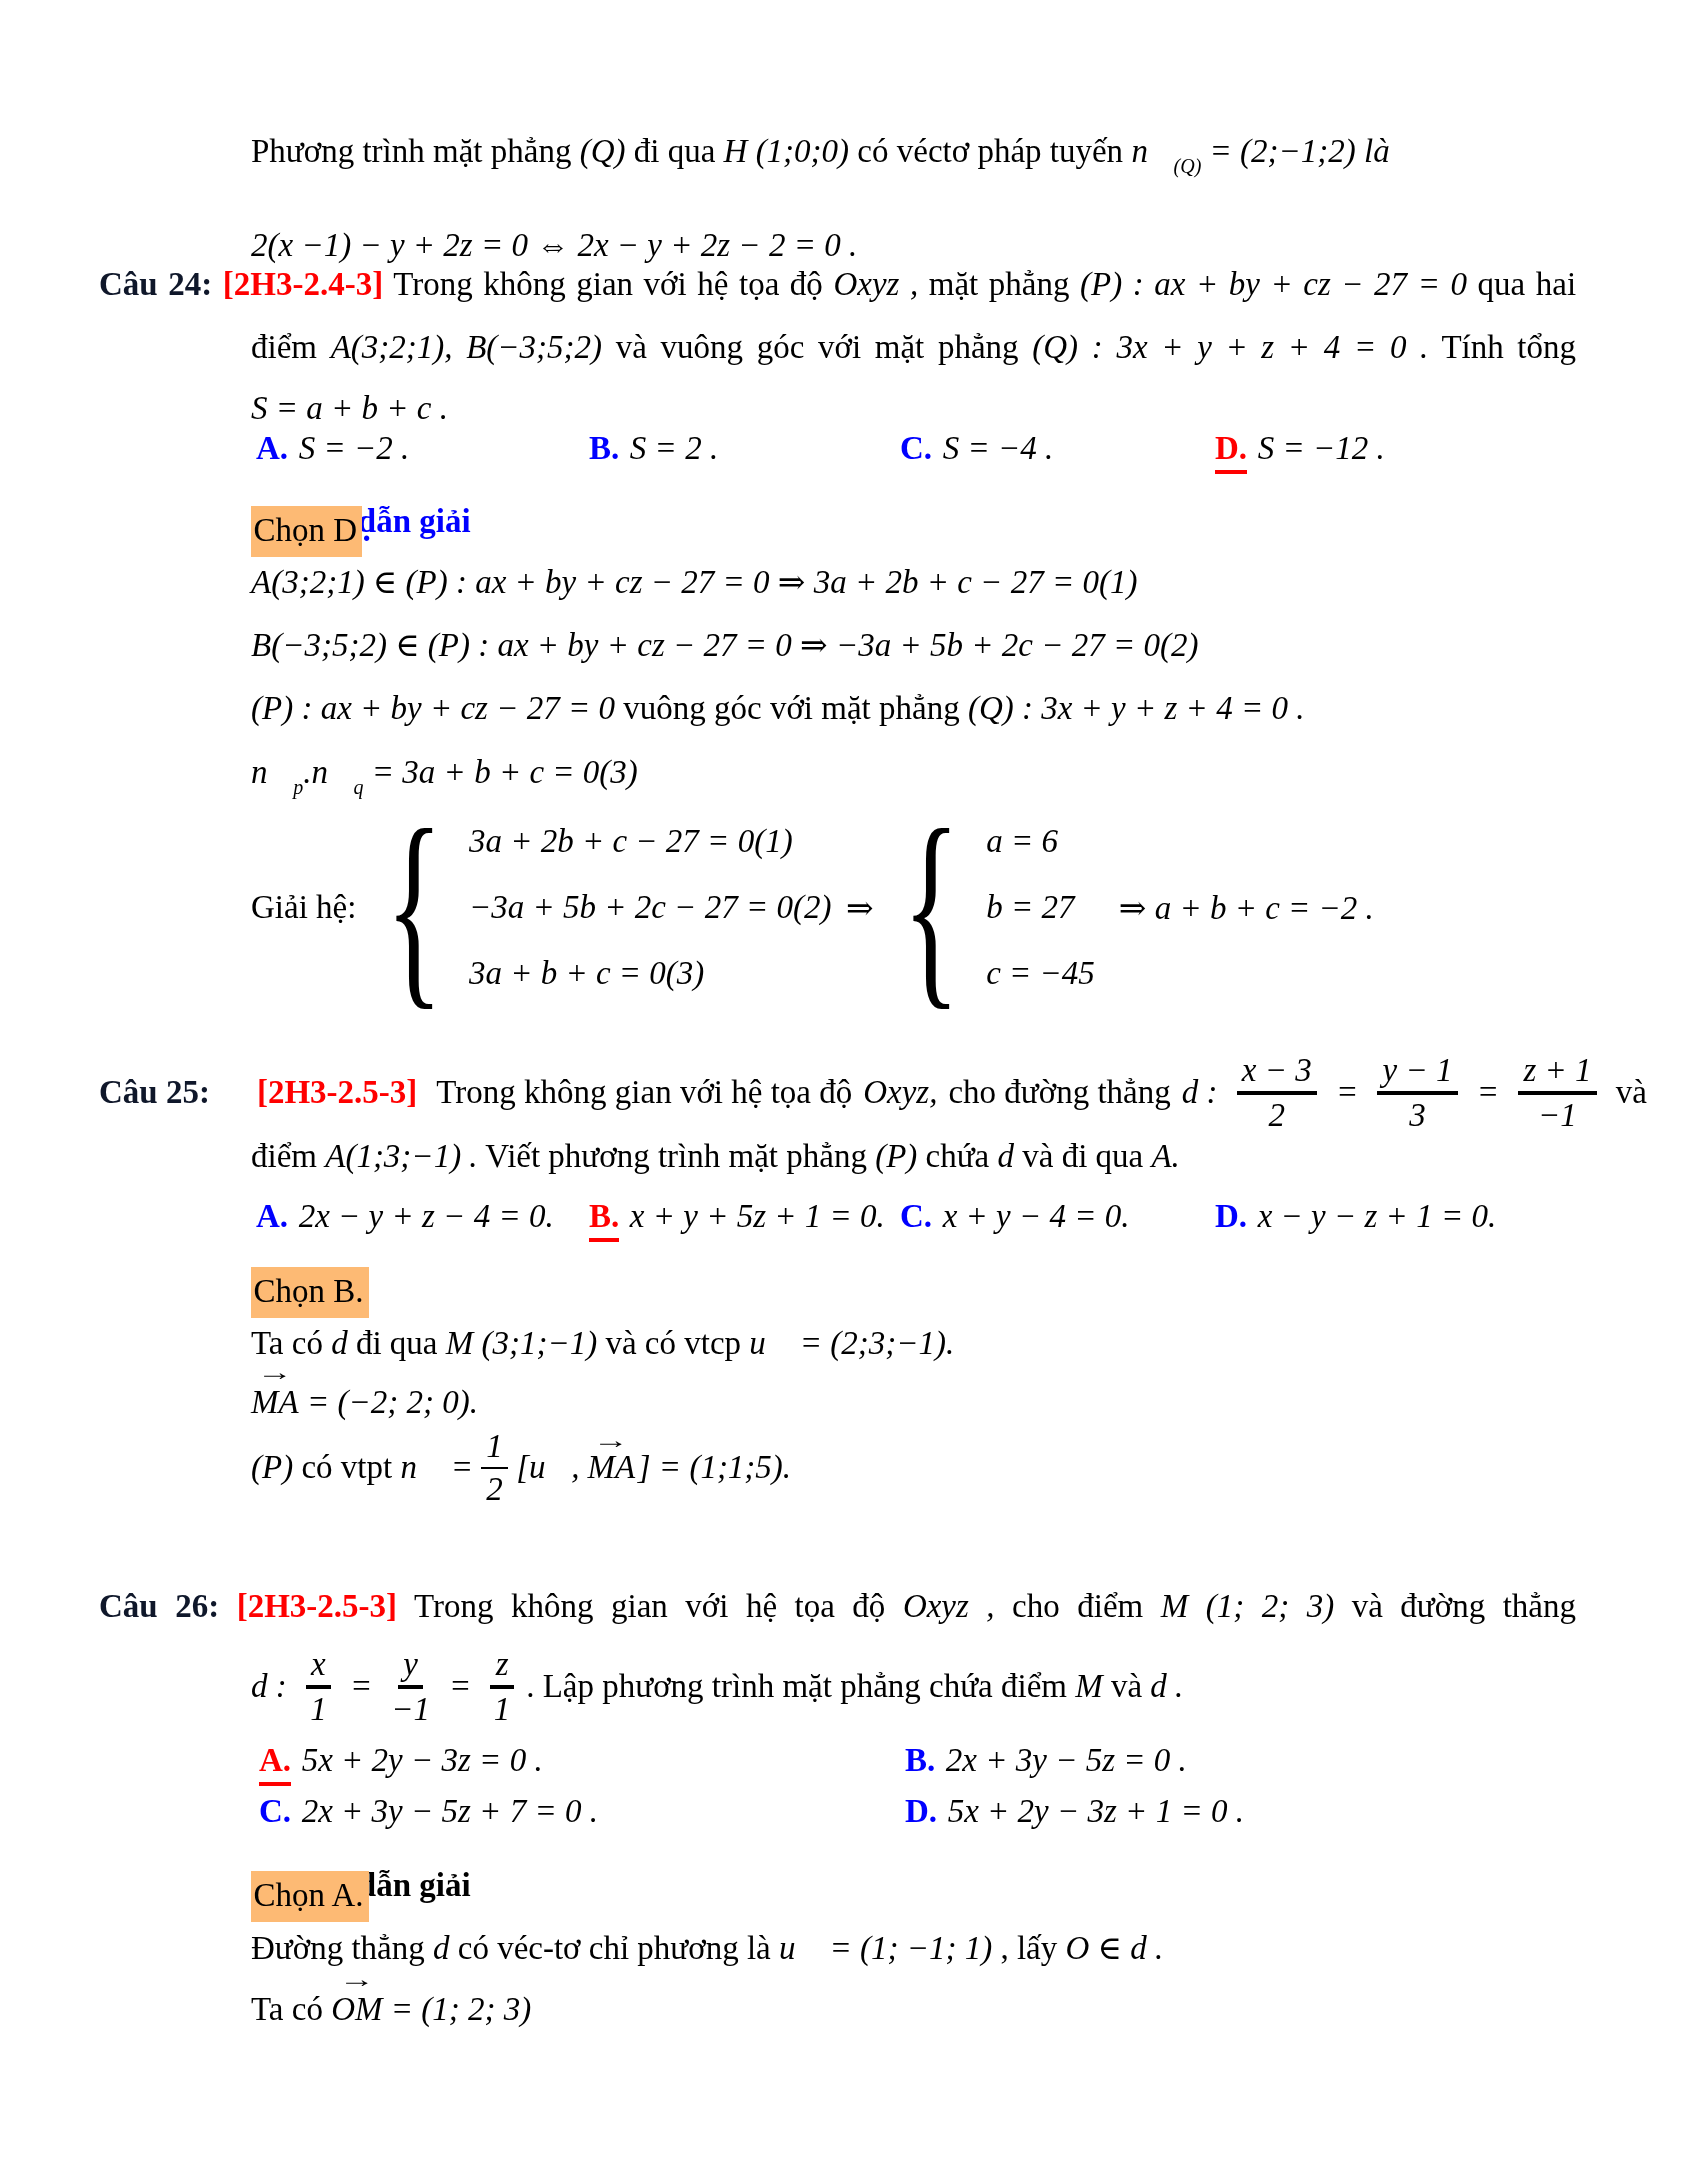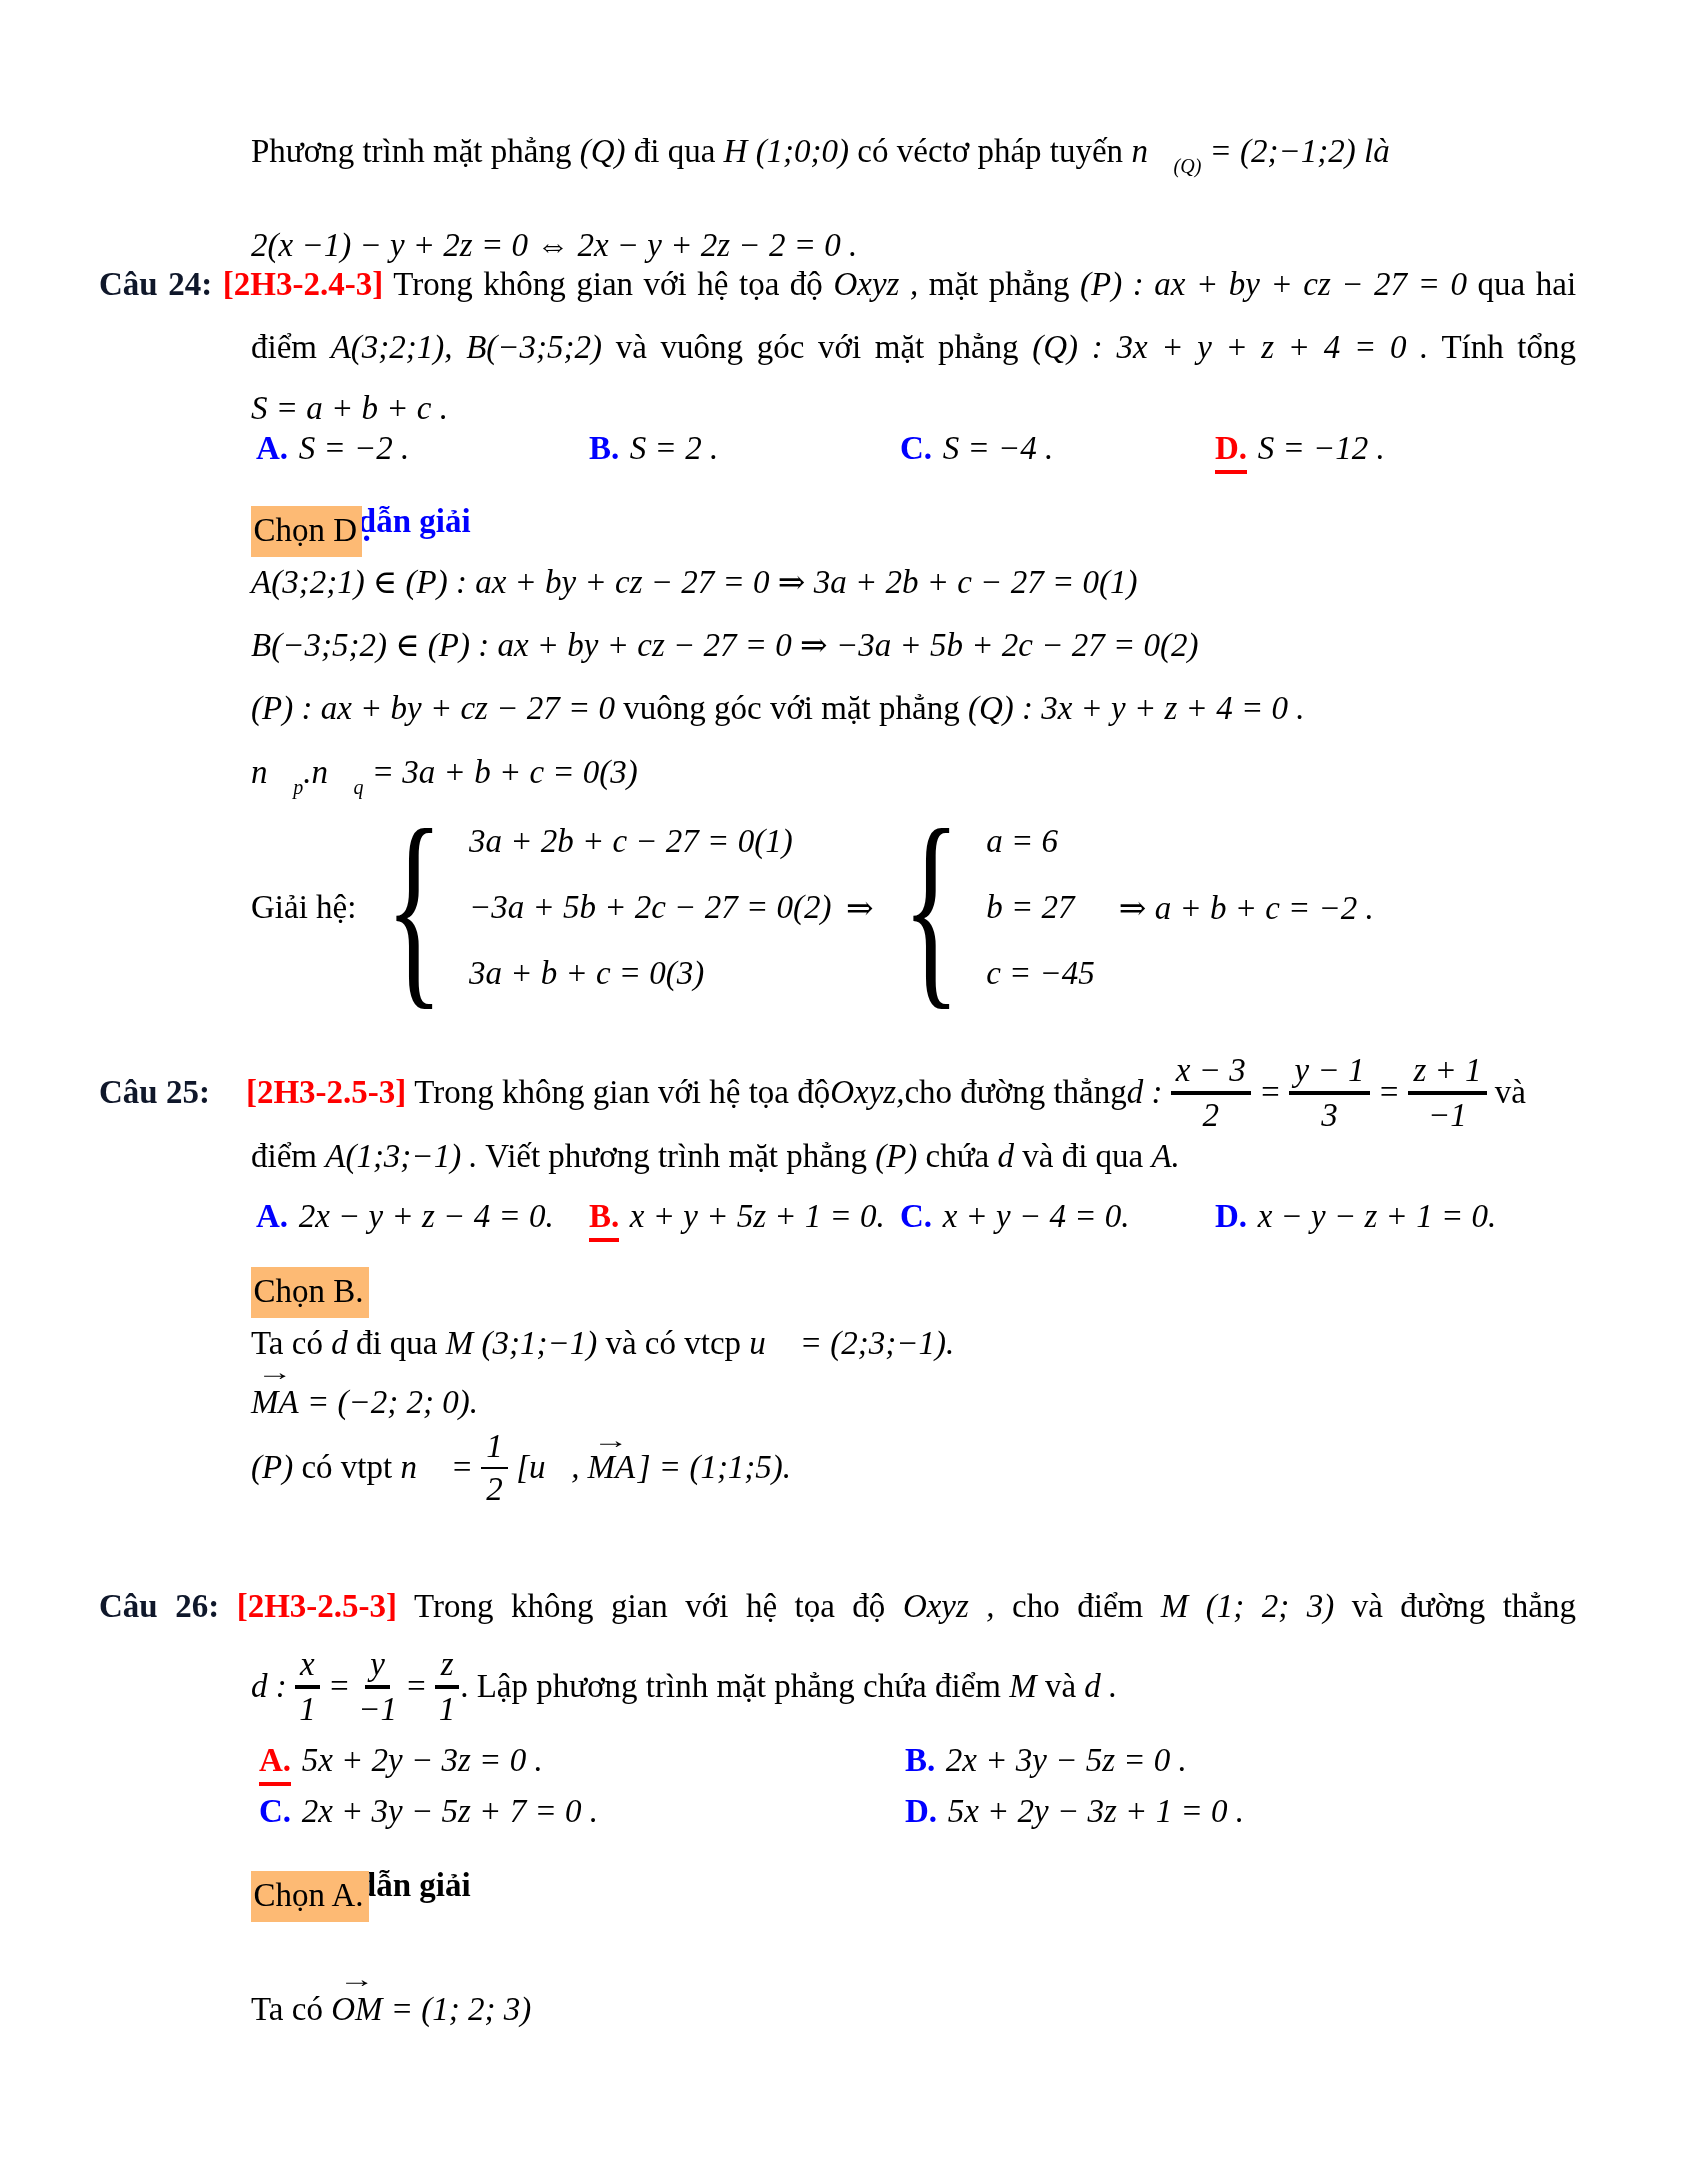--- a/index.html
+++ b/index.html
@@ -15,21 +15,21 @@
   .blue{color:#0000ff;}
   .bold{font-weight:bold;}
   .heading{font-weight:bold;}
   .green-hl{background:#fdba74;font-weight:normal;padding:2.6px 5.3px 6.6px 2.6px;display:inline-block;}
   .opt{position:absolute;top:0;white-space:nowrap;}
   .opt-letter{color:#0000ff;font-weight:bold;margin-right:10.6px;display:inline-block;}
   .opt-letter.correct{color:#ff0000;border-bottom:4.6px solid #ff0000;padding-bottom:1.3px;}
   .opt-text{font-style:italic;}
   .cA{left:256px;} .cB{left:589px;} .cC{left:900px;} .cD{left:1215px;}
   .c1{left:259px;} .c2{left:905px;}
-  .flexline{position:absolute;display:flex;align-items:center;gap:8px;white-space:nowrap;}
+  .flexline{position:absolute;display:flex;align-items:center;gap:19px;white-space:nowrap;}
   .frac{display:inline-flex;flex-direction:column;align-items:center;font-style:italic;line-height:36px;text-align:center;}
   .frac .num{border-bottom:4.6px solid #000;padding:0 5.3px 2.6px;}
   .frac .den{padding-top:2.6px;}
   .frac.thin .num{border-bottom-width:2.6px;}
   .sub{font-size:20px;vertical-align:-10.6px;font-style:italic;}
   .ovec{position:relative;display:inline-block;font-style:italic;}
   .ovec .arr{position:absolute;top:-21px;left:0;width:100%;text-align:center;font-style:normal;
              font-size:24px;transform:scaleX(1.5);line-height:24px;}
   .brace{font-size:218px;transform:scaleX(0.55);line-height:198px;display:inline-block;
          margin:0 -12px 0 -9.3px;font-weight:400;}
@@ -185,18 +185,21 @@
     <span class="opt c1"><span class="opt-letter">C.</span><span class="opt-text">2x + 3y − 5z + 7 = 0 .</span></span>
     <span class="opt c2"><span class="opt-letter">D.</span><span class="opt-text">5x + 2y − 3z + 1 = 0 .</span></span>
   </div>
 
   <div class="line colcenter heading" style="top:1834px;">Hướng dẫn giải</div>
 
   <div class="line" style="left:251px;top:1871px;">
     <span class="green-hl">Chọn A.</span><span class="blue bold"></span>
   </div>
 
+  <div class="line" style="left:251px;top:1927px;">
+    <span class="rm">Đường thẳng </span><span class="it">d</span><span class="rm"> có véc-tơ chỉ phương là </span><span class="it">u⃗ = (1; −1; 1)</span><span class="rm"> , lấy </span><span class="it">O ∈ d .</span>
+  </div>
   <div class="line" style="left:251px;top:1988px;">
     <span class="rm">Ta có </span><span class="ovec"><span class="arr">→</span><span>OM</span></span><span class="it"> = (1; 2; 3)</span>
   </div>
 
 </div>
 
 
 </body></html>

